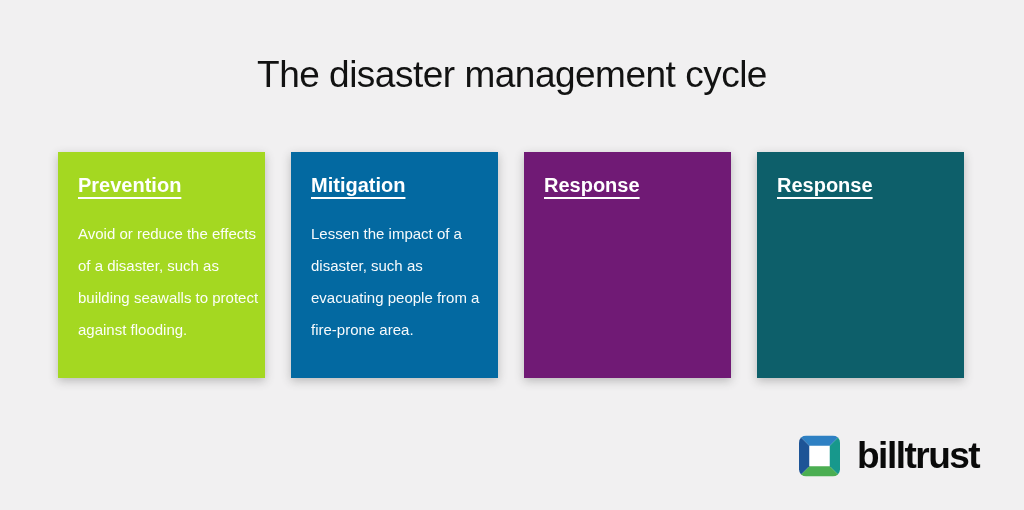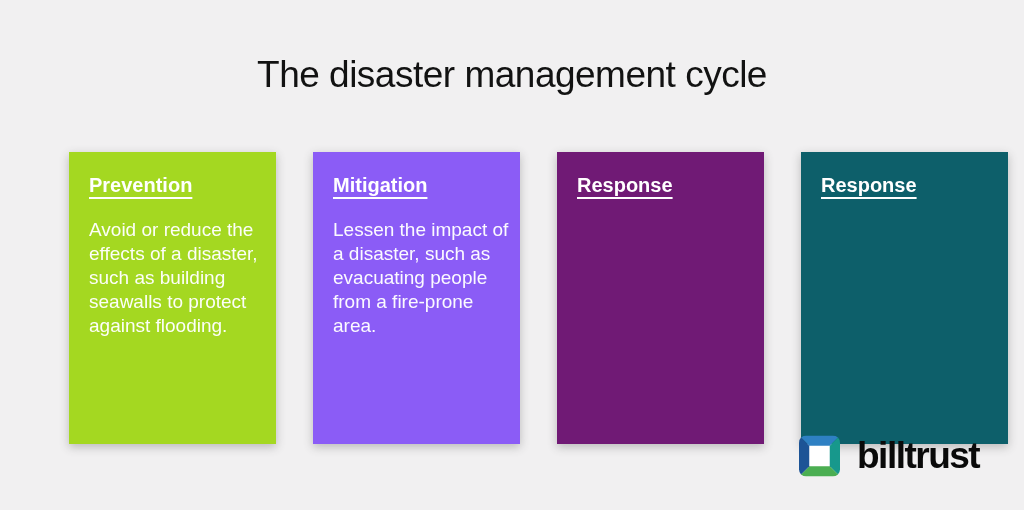--- a/index.html
+++ b/index.html
@@ -25,40 +25,39 @@
   }
   .cards-row {
     position: absolute;
     left: 58px;
     top: 152px;
     display: flex;
     gap: 26px;
   }
   .card {
     width: 207px;
-    height: 292px;
+    height: 226px;
     box-sizing: border-box;
     padding: 22px 5px 20px 20px;
     color: #ffffff;
     box-shadow: 0 3px 9px rgba(60,60,60,0.30);
-    margin-left: 11px;
   }
   .card-title {
     margin: 0 0 21px 0;
     font-size: 20px;
     font-weight: 700;
     color: #ffffff;
     text-decoration: underline;
     text-decoration-thickness: 2px;
     text-underline-offset: 5px;
   }
   .card-body {
     margin: 0;
-    font-size: 19px;
-    line-height: 24px;
+    font-size: 15px;
+    line-height: 32px;
     font-weight: 400;
     color: rgba(255,255,255,0.97);
   }
   .logo {
     position: absolute;
     left: 799px;
     top: 434px;
     display: flex;
     align-items: center;
     gap: 9px;
@@ -81,21 +80,21 @@
 
   <h1 class="main-title">The disaster management cycle</h1>
 
   <div class="cards-row">
 
     <div class="card" style="background-color: rgb(164, 216, 33);">
       <h2 class="card-title">Prevention</h2>
       <p class="card-body">Avoid or reduce the effects of a disaster, such as building seawalls to protect against flooding.</p>
     </div>
 
-    <div class="card" style="background-color: #8b5cf6;">
+    <div class="card" style="background-color: #0369a1;">
       <h2 class="card-title">Mitigation</h2>
       <p class="card-body">Lessen the impact of a disaster, such as evacuating people from a fire-prone area.</p>
     </div>
 
     <div class="card" style="background-color: #701a75;">
       <h2 class="card-title">Response</h2>
     </div>
 
     <div class="card" style="background-color: rgb(13, 95, 106);">
       <h2 class="card-title">Response</h2>

